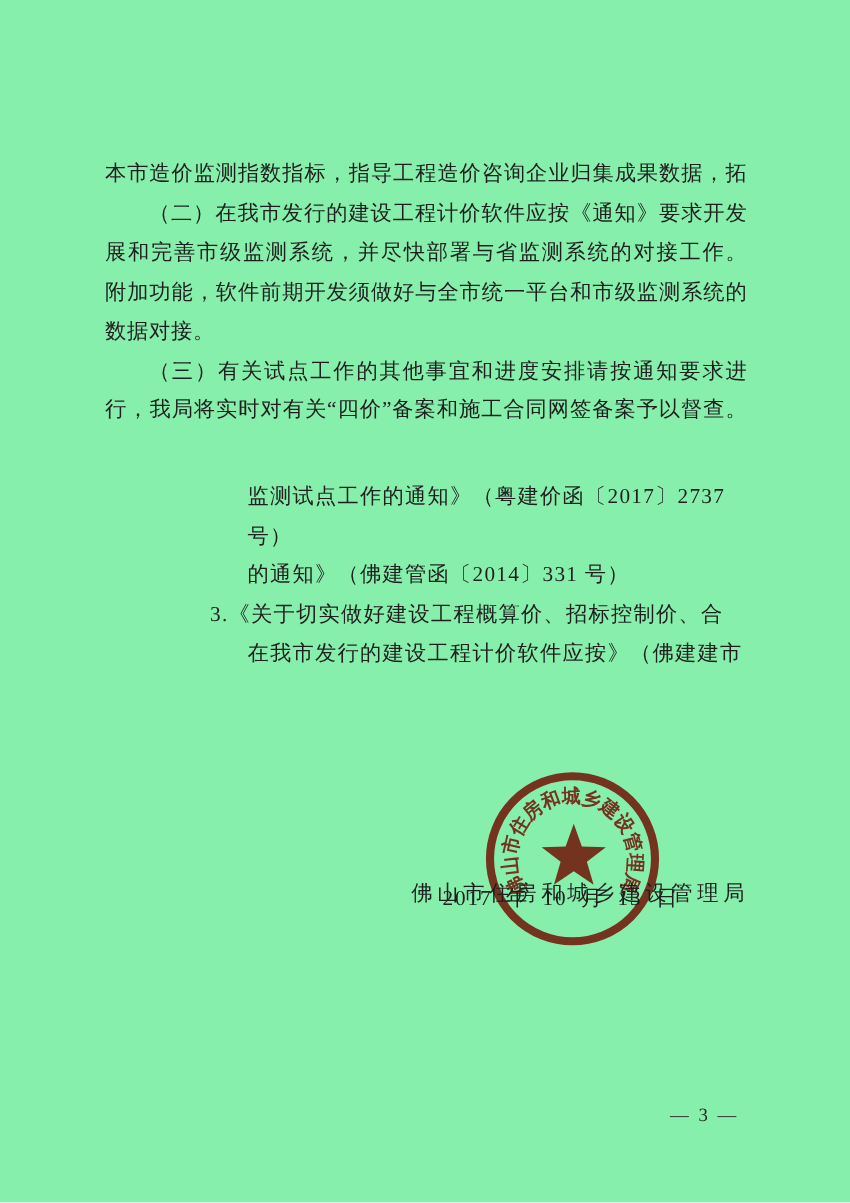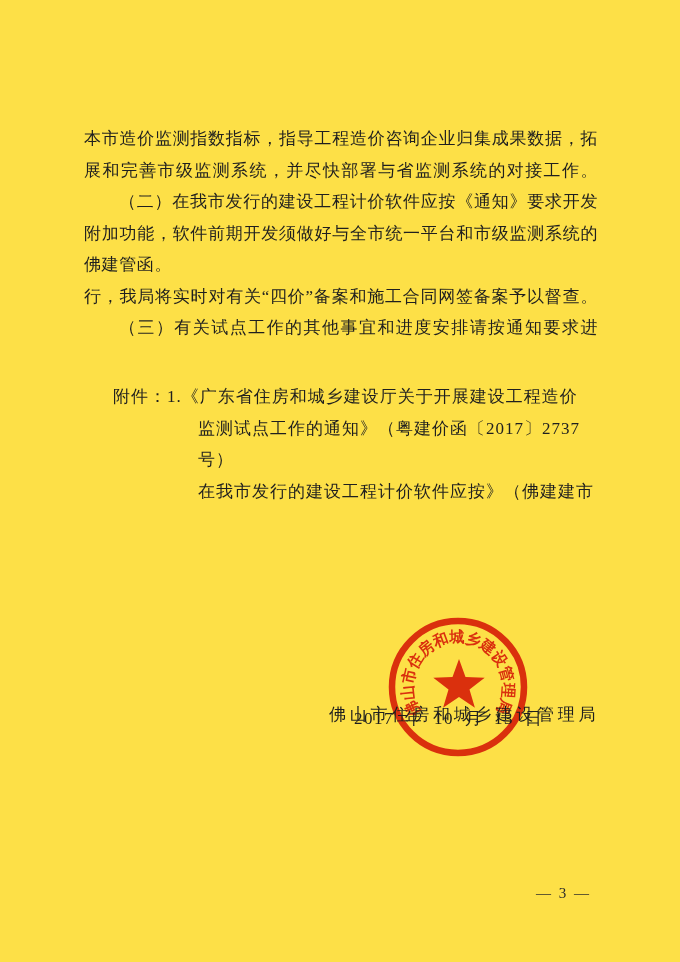--- a/index.html
+++ b/index.html
@@ -1,19 +1,19 @@
 <!DOCTYPE html>
 <html><head>
 <meta charset="utf-8">
 <style>
   html,body{margin:0;padding:0;background:#ffffff;}
   .page{
     position:relative;
     width:680px;height:962px;
-    background:#fde047;
+    background:#86efac;
     font-family:"Liberation Serif","DejaVu Serif",serif;
     color:#1f1f1f;
     overflow:hidden;
   }
   
   .body-block{
     position:absolute;left:84px;top:123px;width:514px;
   }
   .body-block .line{
     font-size:17px;line-height:31.5px;letter-spacing:0.6px;
@@ -63,31 +63,32 @@
     font-weight:bold;
   }
 </style>
 </head>
 <body>
 
 <div class="page">
 
   <div class="body-block">
       <div class="line j">本市造价监测指数指标，指导工程造价咨询企业归集成果数据，拓</div>
+      <div class="line j ind">（二）在我市发行的建设工程计价软件应按《通知》要求开发</div>
       <div class="line j">展和完善市级监测系统，并尽快部署与省监测系统的对接工作。</div>
-      <div class="line j ind">（二）在我市发行的建设工程计价软件应按《通知》要求开发</div>
       <div class="line j">附加功能，软件前期开发须做好与全市统一平台和市级监测系统的</div>
-      <div class="line">佛建管函。</div>
+      <div class="line">数据对接。</div>
+      <div class="line j ind">（三）有关试点工作的其他事宜和进度安排请按通知要求进</div>
       <div class="line j">行，我局将实时对有关“四价”备案和施工合同网签备案予以督查。</div>
-      <div class="line j ind">（三）有关试点工作的其他事宜和进度安排请按通知要求进</div>
     </div>
 
   <div class="att-block">
-      <div class="line head">附件：1.《广东省住房和城乡建设厅关于开展建设工程造价</div>
       <div class="line cont">监测试点工作的通知》（粤建价函〔2017〕2737 号）</div>
+      <div class="line cont">的通知》（佛建管函〔2014〕331 号）</div>
+      <div class="line item">3.《关于切实做好建设工程概算价、招标控制价、合</div>
       <div class="line cont">在我市发行的建设工程计价软件应按》（佛建建市</div>
     </div>
 
   <svg class="seal" viewBox="370 596 180 180" xmlns="http://www.w3.org/2000/svg">
     <circle cx="458" cy="687" r="66" fill="none" stroke="#d9251c" stroke-width="6.5"></circle>
     <polygon points="459,659 465.5,677.1 484.7,677.7 469.5,689.4 474.9,707.8 459,697 443.1,707.8 448.5,689.4 433.3,677.7 452.5,677.1" fill="#d9251c"></polygon>
     <defs>
       <path id="sealArc" d="M 421.1 712.8 A 45 45 0 1 1 494.9 712.8" fill="none"></path>
     </defs>
     <text font-size="15.5" fill="#d9251c" textLength="194" lengthAdjust="spacingAndGlyphs">

